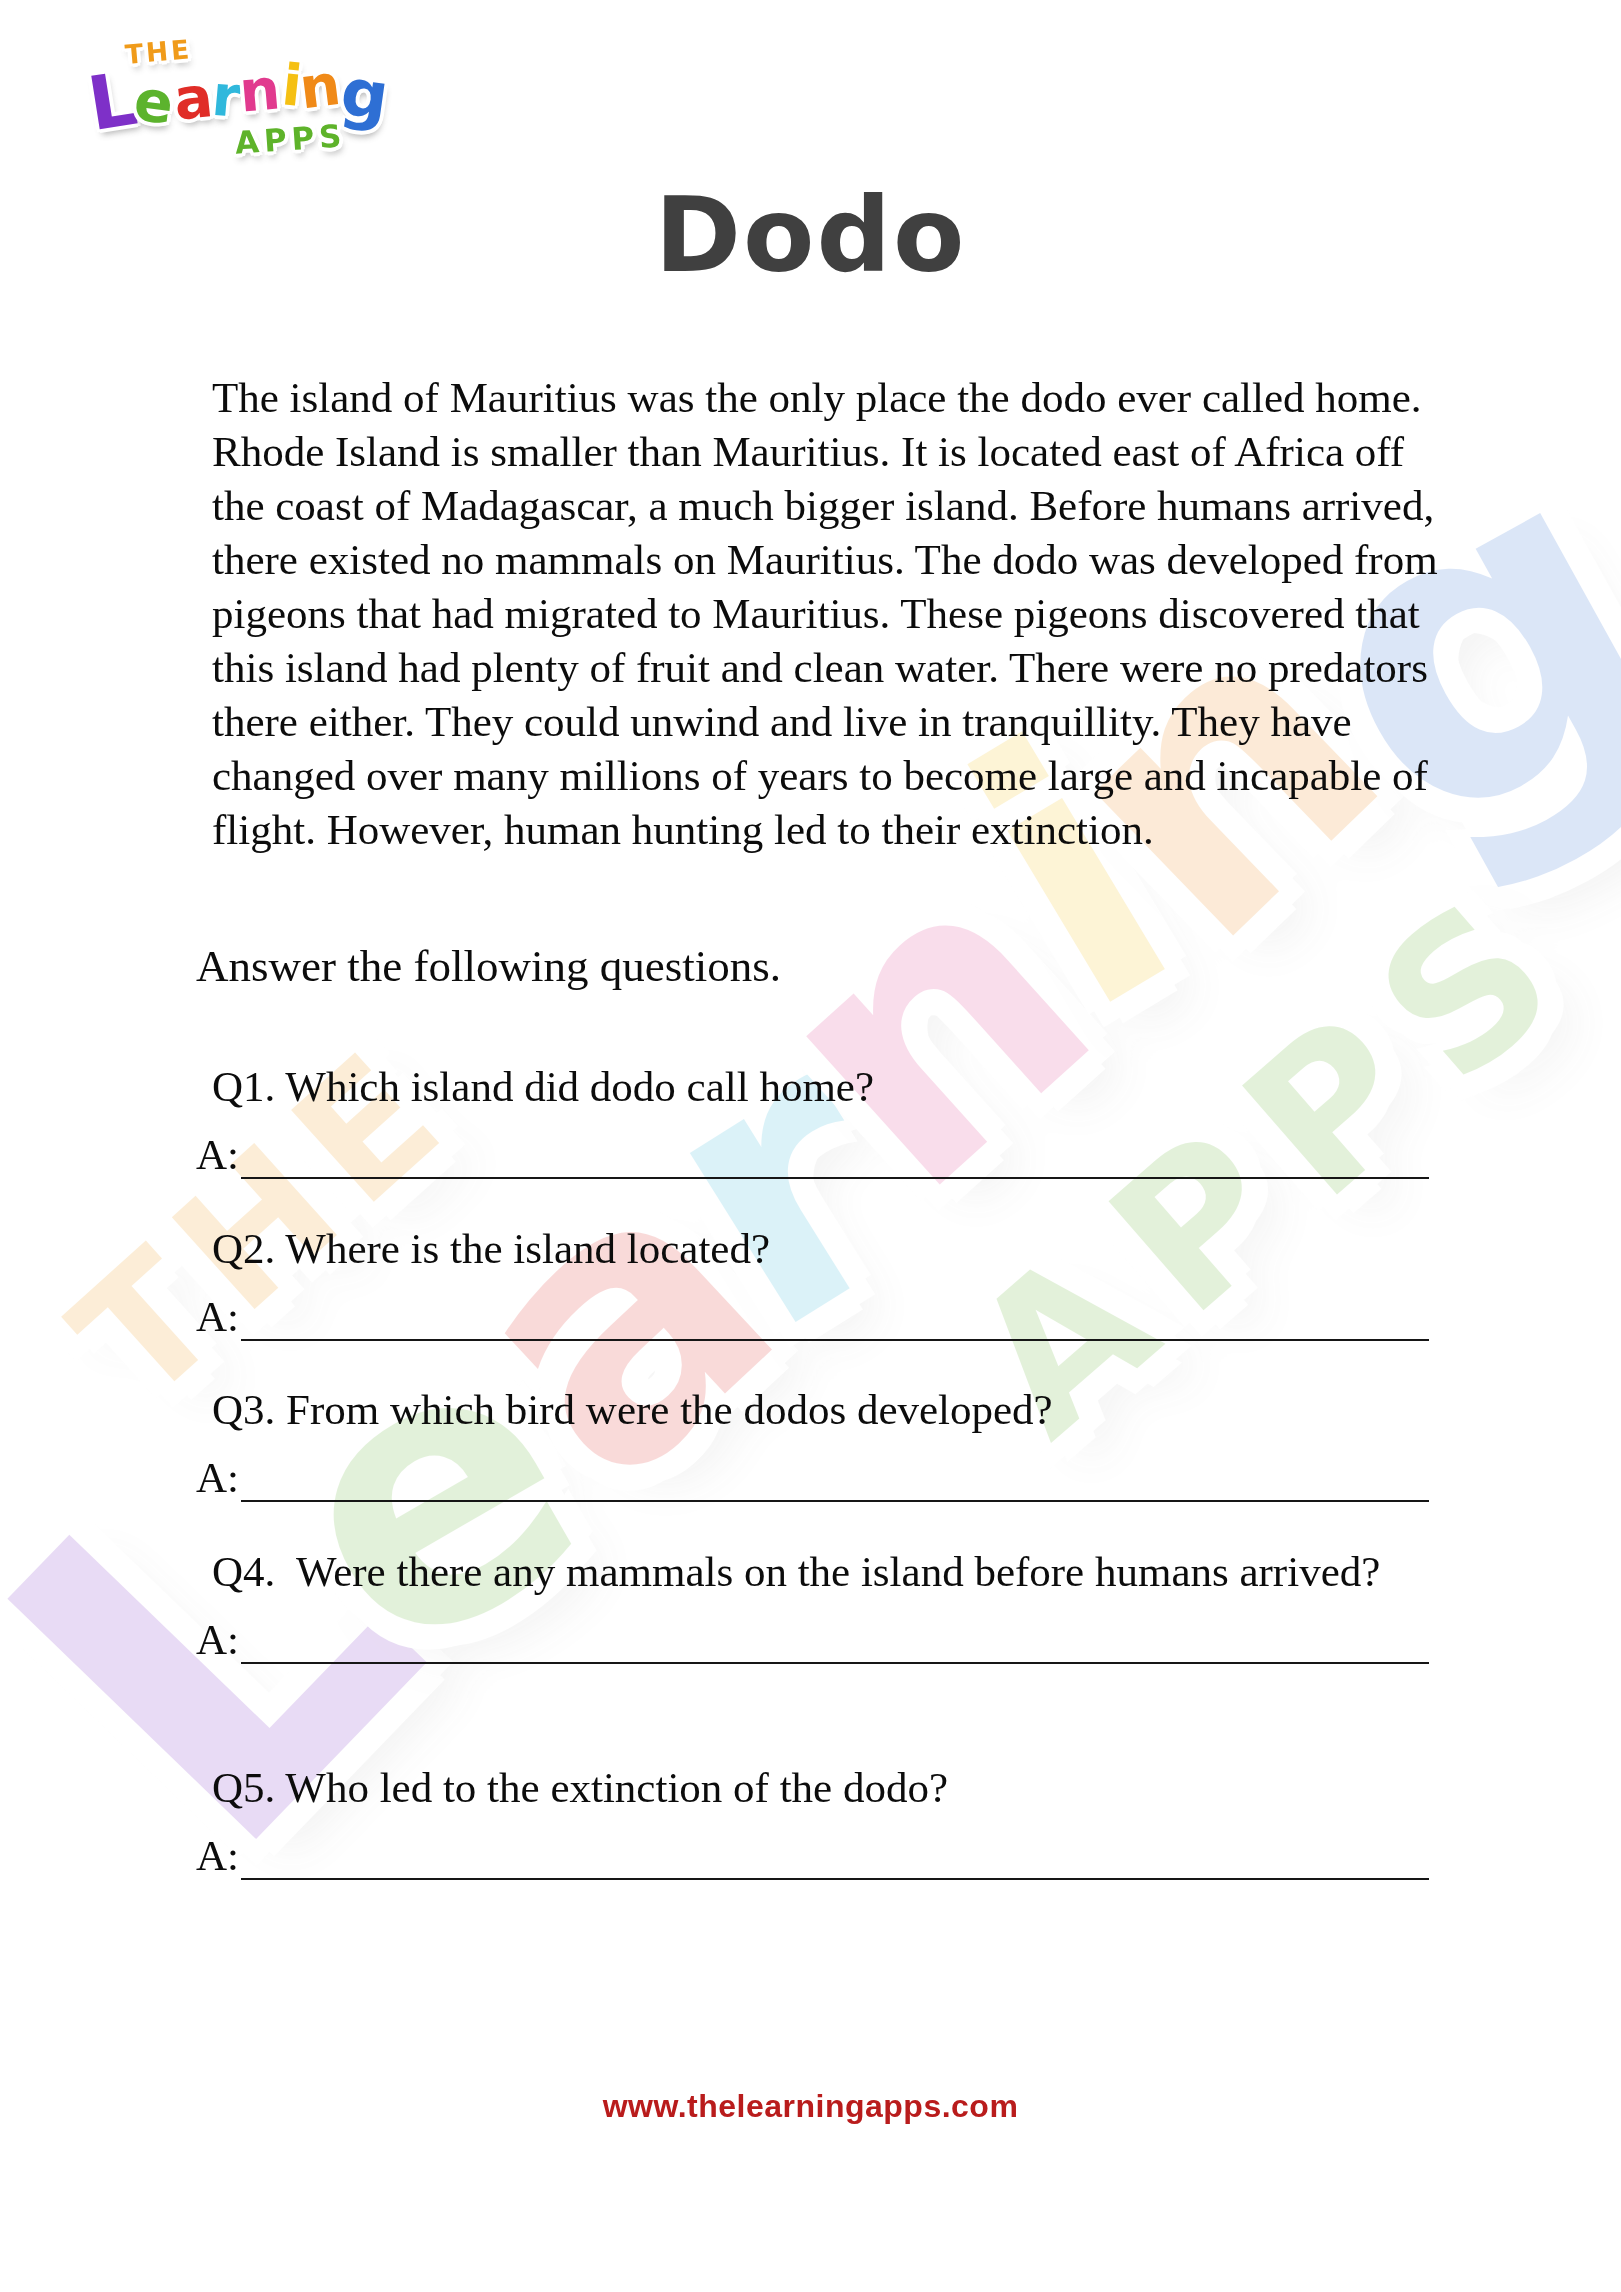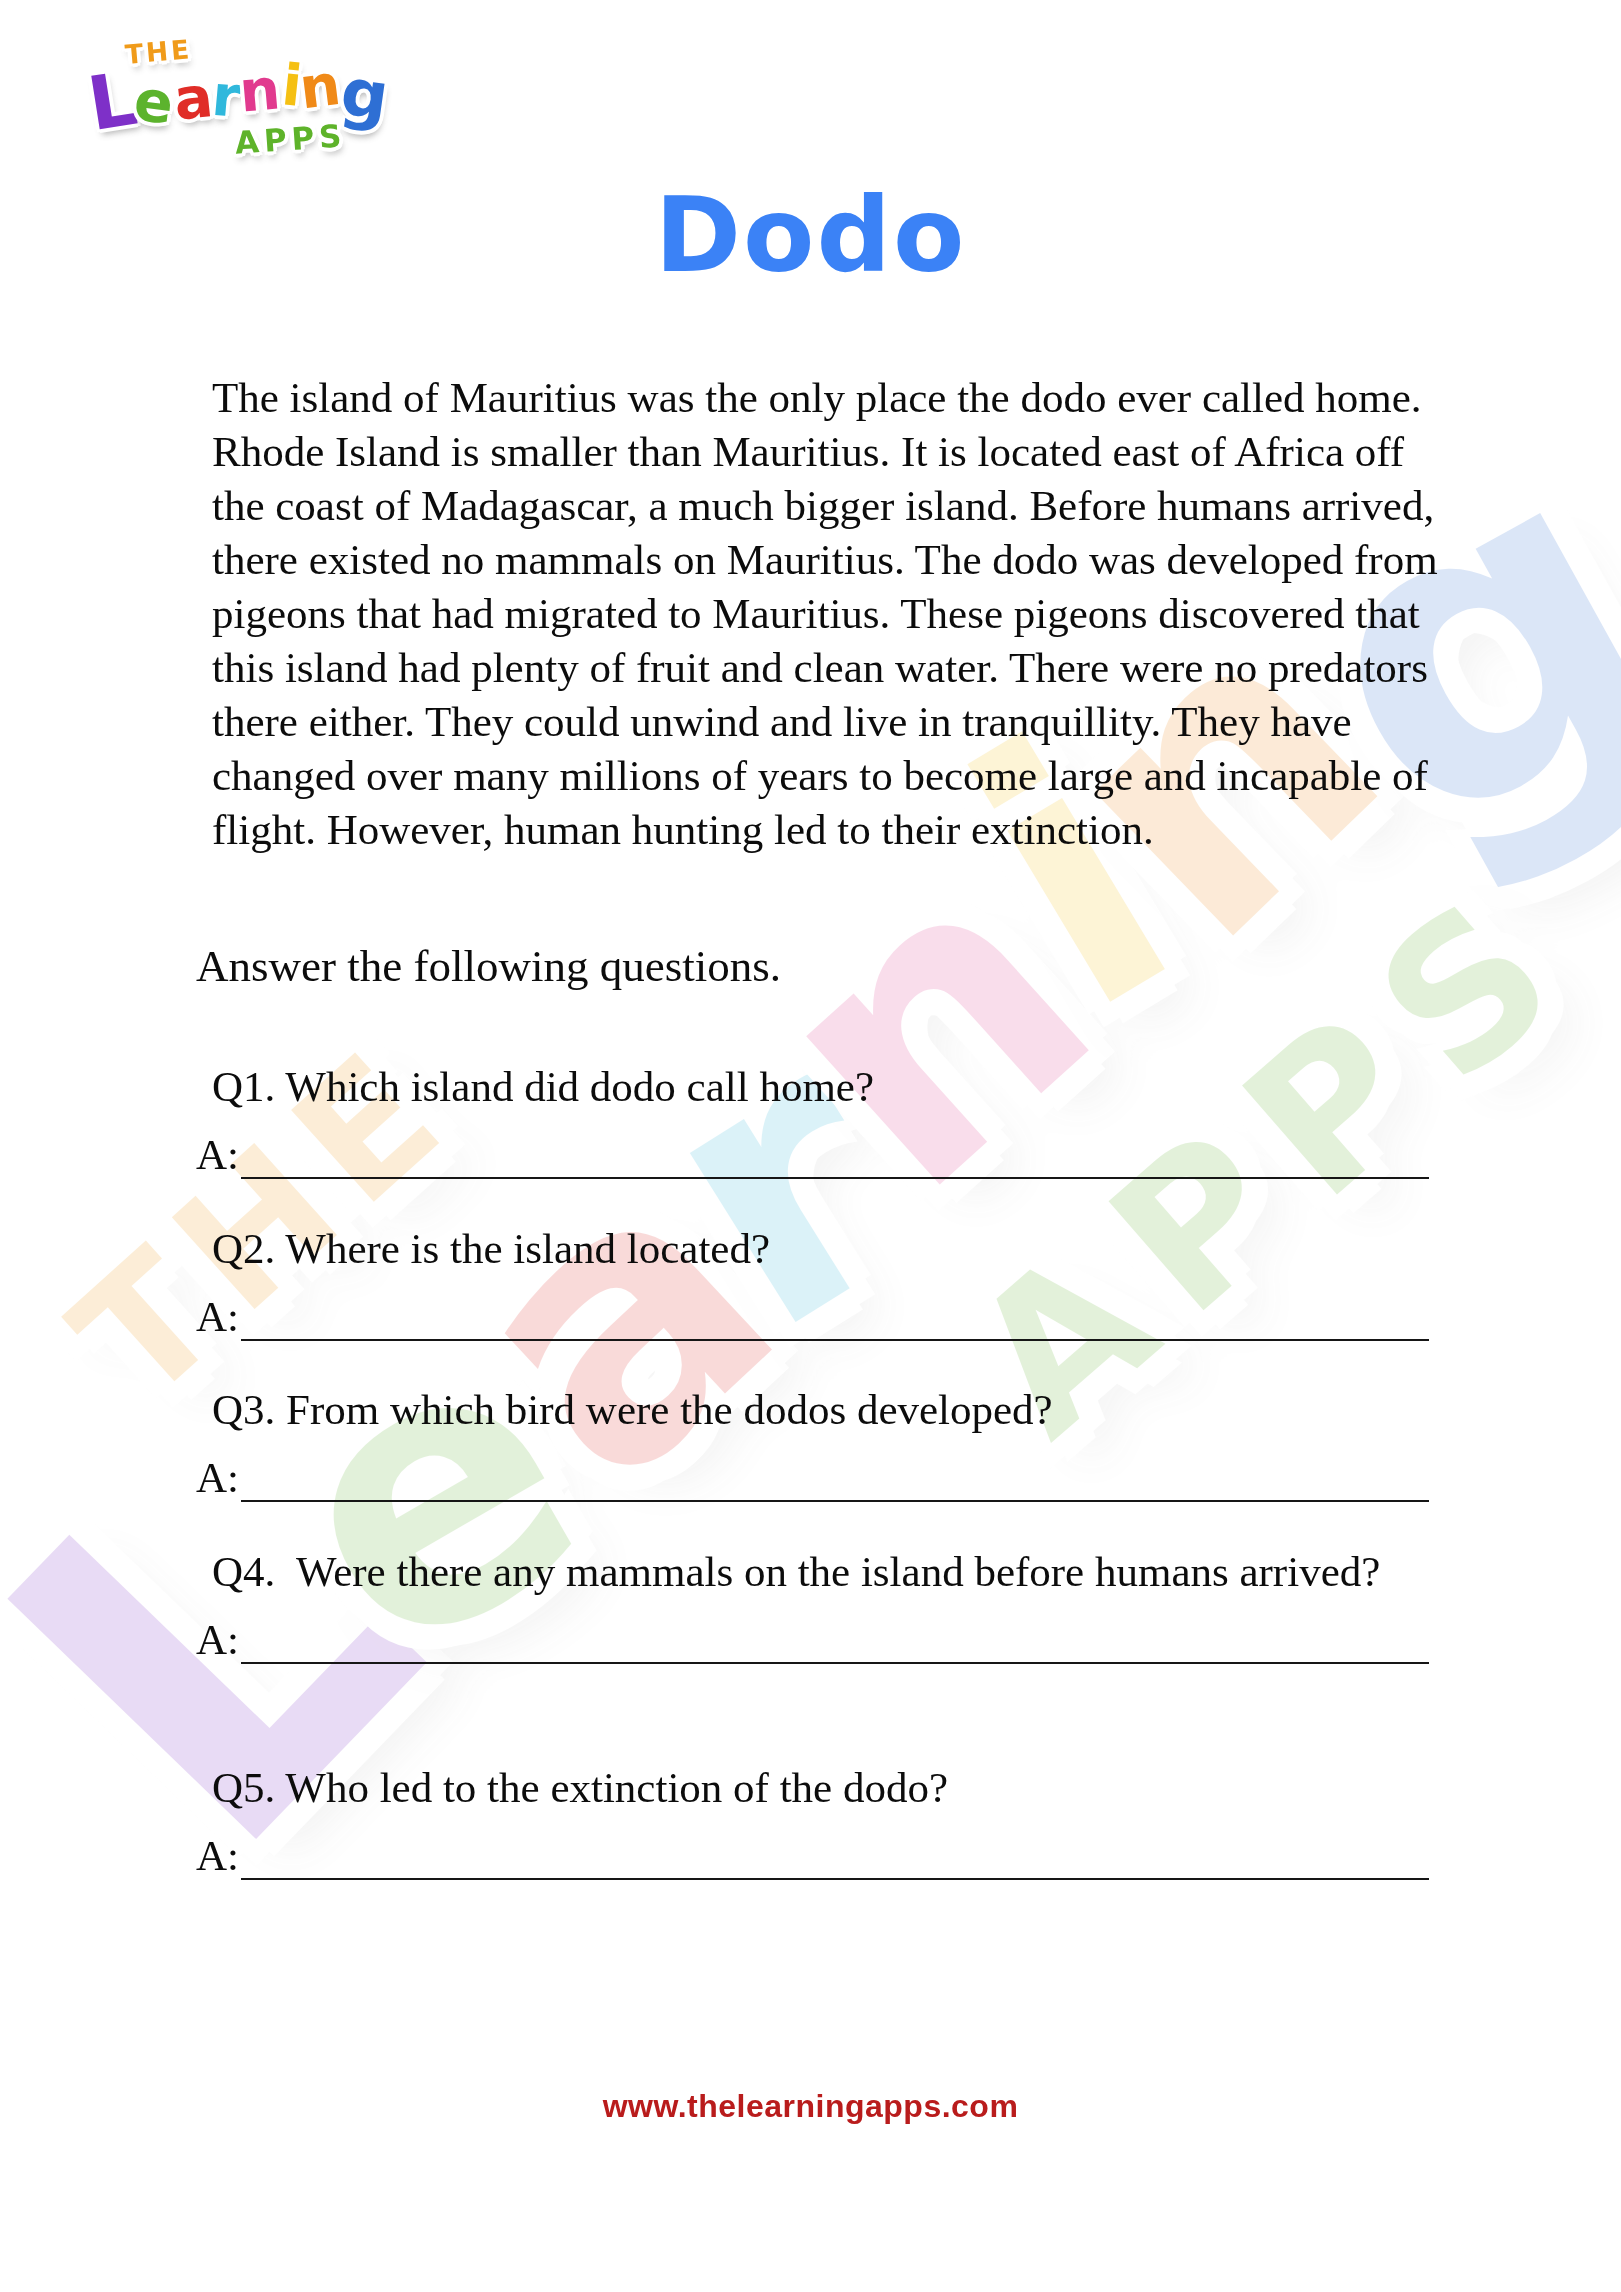--- a/index.html
+++ b/index.html
@@ -53,21 +53,21 @@
   .watermark .logo-inner { --s:6.4; }
 
   
   .content-layer { position:absolute; inset:0; z-index:1; }
 
   .title {
     position:absolute; top:174px; left:0; right:0;
     margin:0; text-align:center;
     font-family:"DejaVu Sans", sans-serif;
     font-weight:bold; font-size:104px; letter-spacing:2px;
-    color:#3b82f6;
+    color:#404040;
   }
 
   .passage {
     position:absolute; top:355px; left:196px; width:1233px;
     margin:16px; font-size:43px; line-height:54px;
   }
 
   .instruction {
     position:absolute; top:939px; left:196px; width:1233px;
     margin:0; font-size:45px; line-height:54px;

